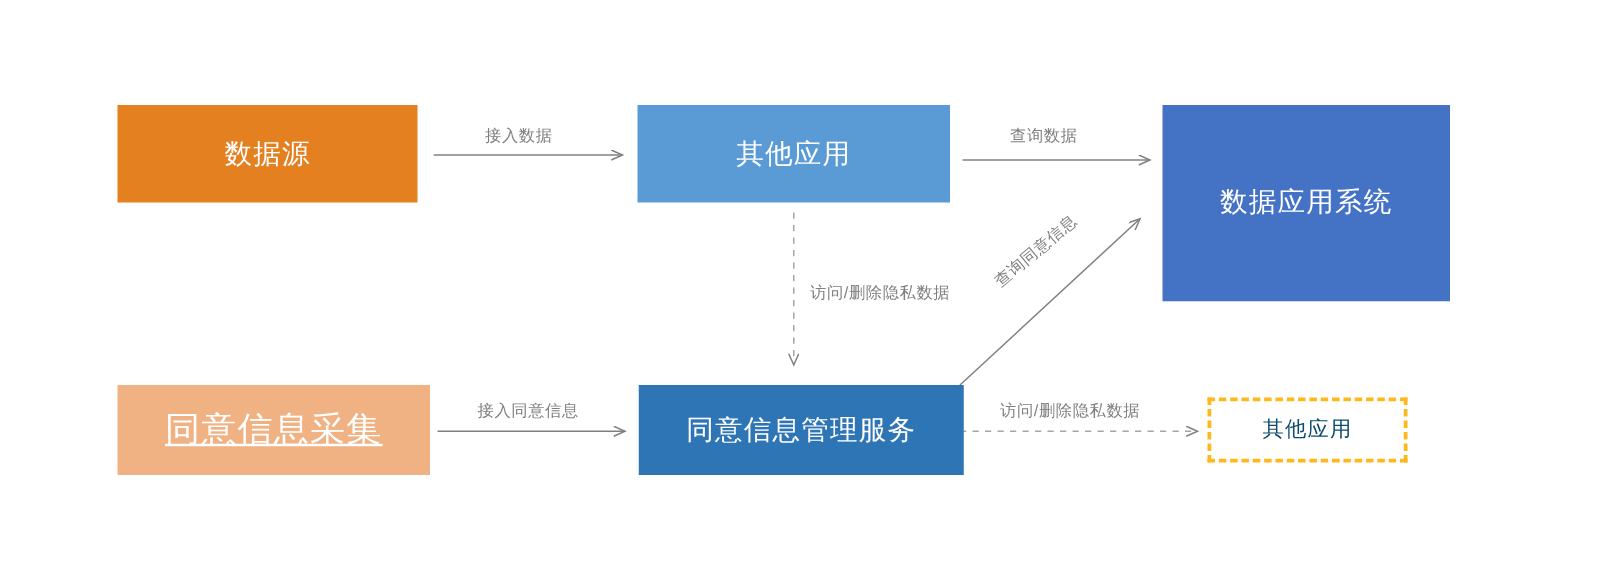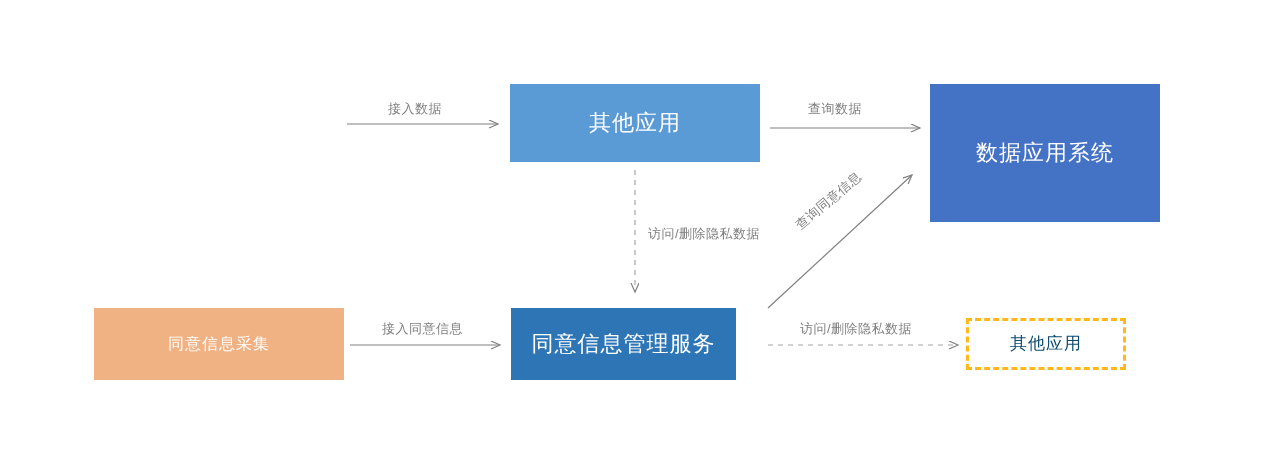--- a/index.html
+++ b/index.html
@@ -39,31 +39,32 @@
     left: 94px;  top: 84px;  width: 240px; height: 78px;
     background: #E4801F;
     font-size: 22px;
   }
   #node-dataset-management {
     left: 510px; top: 84px;  width: 250px; height: 78px;
     background: #5B9BD5;
     font-size: 22px;
   }
   #node-data-application-system {
-    left: 930px; top: 84px;  width: 230px; height: 138px;
+    left: 930px; top: 84px;  width: 230px; height: 157px;
     background: #4472C4;
     font-size: 22px;
   }
   #node-consent-collection {
     left: 94px;  top: 308px; width: 250px; height: 72px;
     background: #F0B183;
-    font-size: 16px;
+    font-size: 28px;
+    text-decoration: underline;
   }
   #node-consent-management-service {
-    left: 511px; top: 308px; width: 225px; height: 72px;
+    left: 511px; top: 308px; width: 260px; height: 72px;
     background: #2E75B6;
     font-size: 22px;
   }
   #node-other-application {
     left: 966px; top: 318px; width: 160px; height: 52px;
     background: #ffffff;
     border: 3px dashed #FFB81C;
     color: #0c4a6e;
     font-size: 17px;
   }
@@ -137,20 +138,23 @@
   <span class="edge-label" id="label-query-data">查询数据</span>
 
   <span class="edge-label" id="label-access-delete-vertical">访问/删除隐私数据</span>
 
   <span class="edge-label" id="label-ingest-consent">接入同意信息</span>
 
   <span class="edge-label" id="label-query-consent">查询同意信息</span>
 
   <span class="edge-label" id="label-access-delete-bottom">访问/删除隐私数据</span>
 
+  <div class="node" id="node-data-source">
+    <span class="node-label">数据源</span>
+  </div>
 
   <div class="node" id="node-dataset-management">
     <span class="node-label">其他应用</span>
   </div>
 
   <div class="node" id="node-data-application-system">
     <span class="node-label">数据应用系统</span>
   </div>
 
   <div class="node" id="node-consent-collection">

